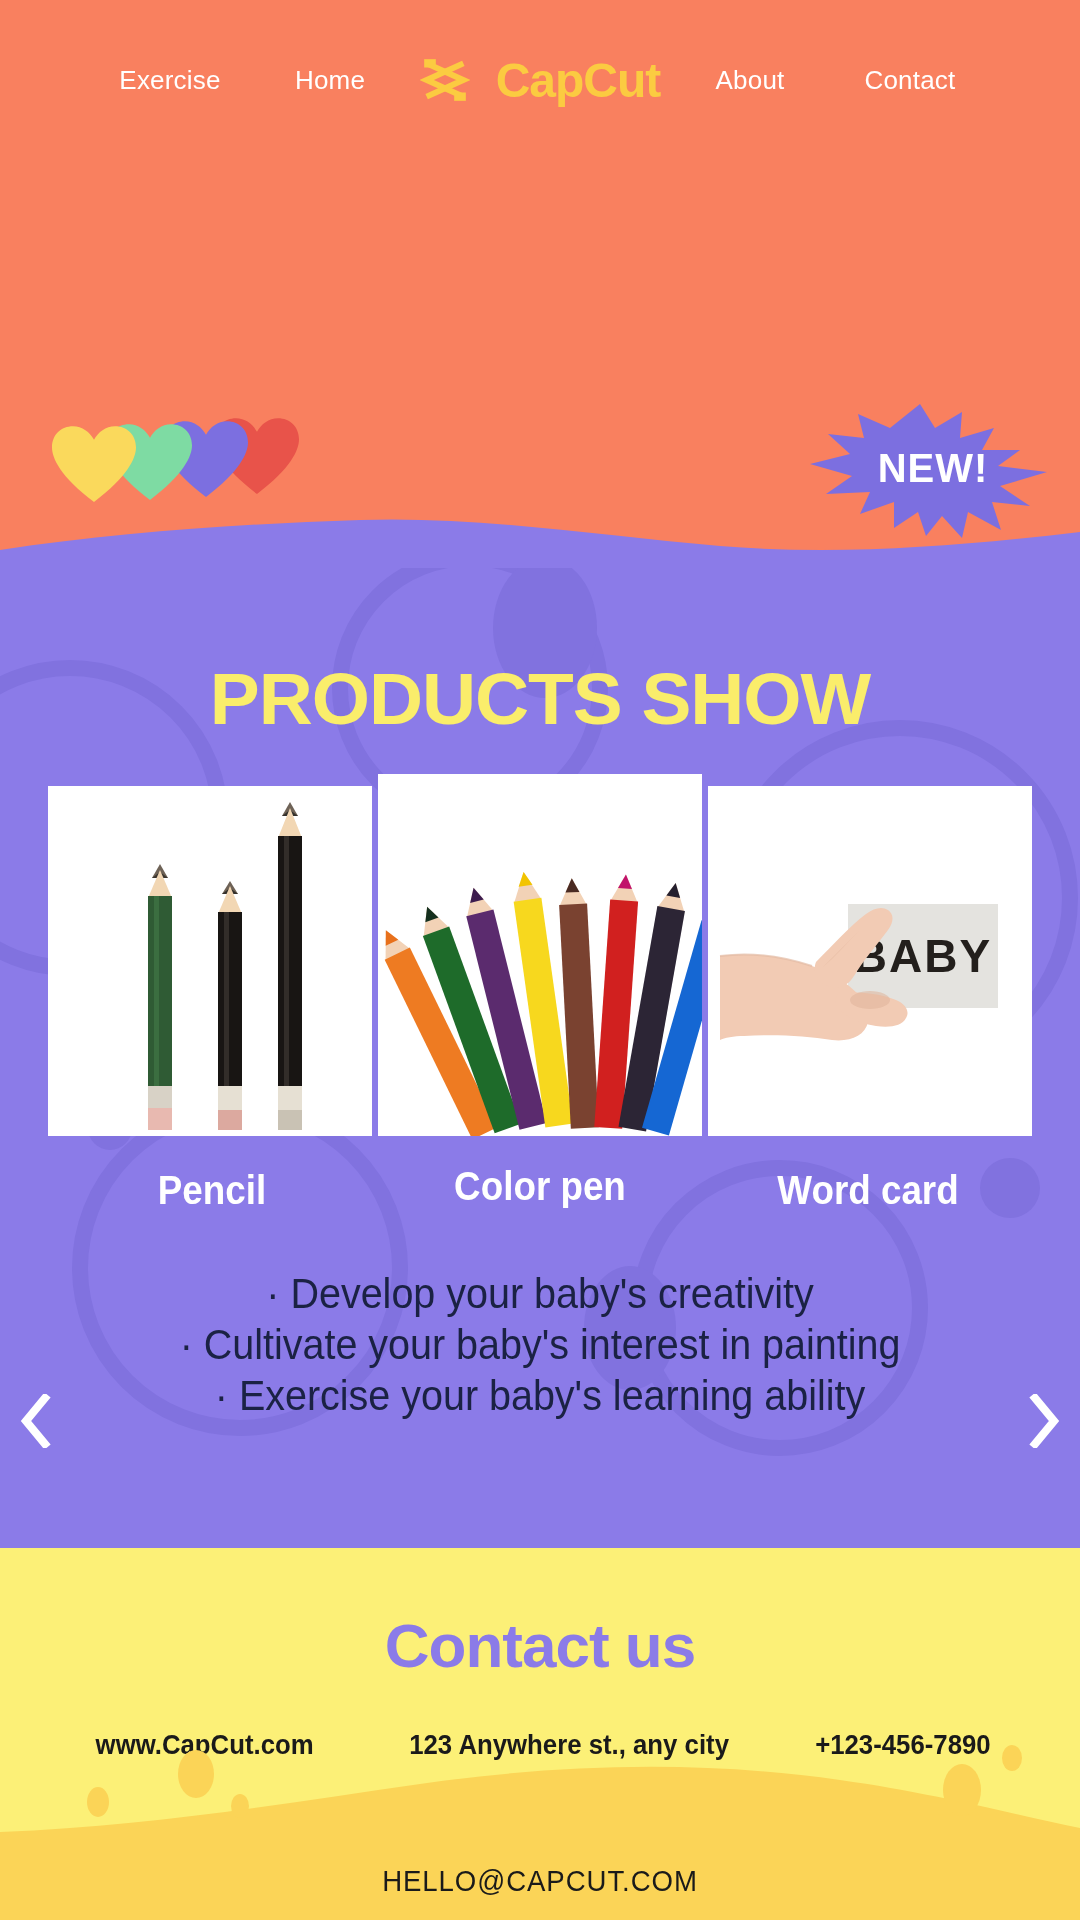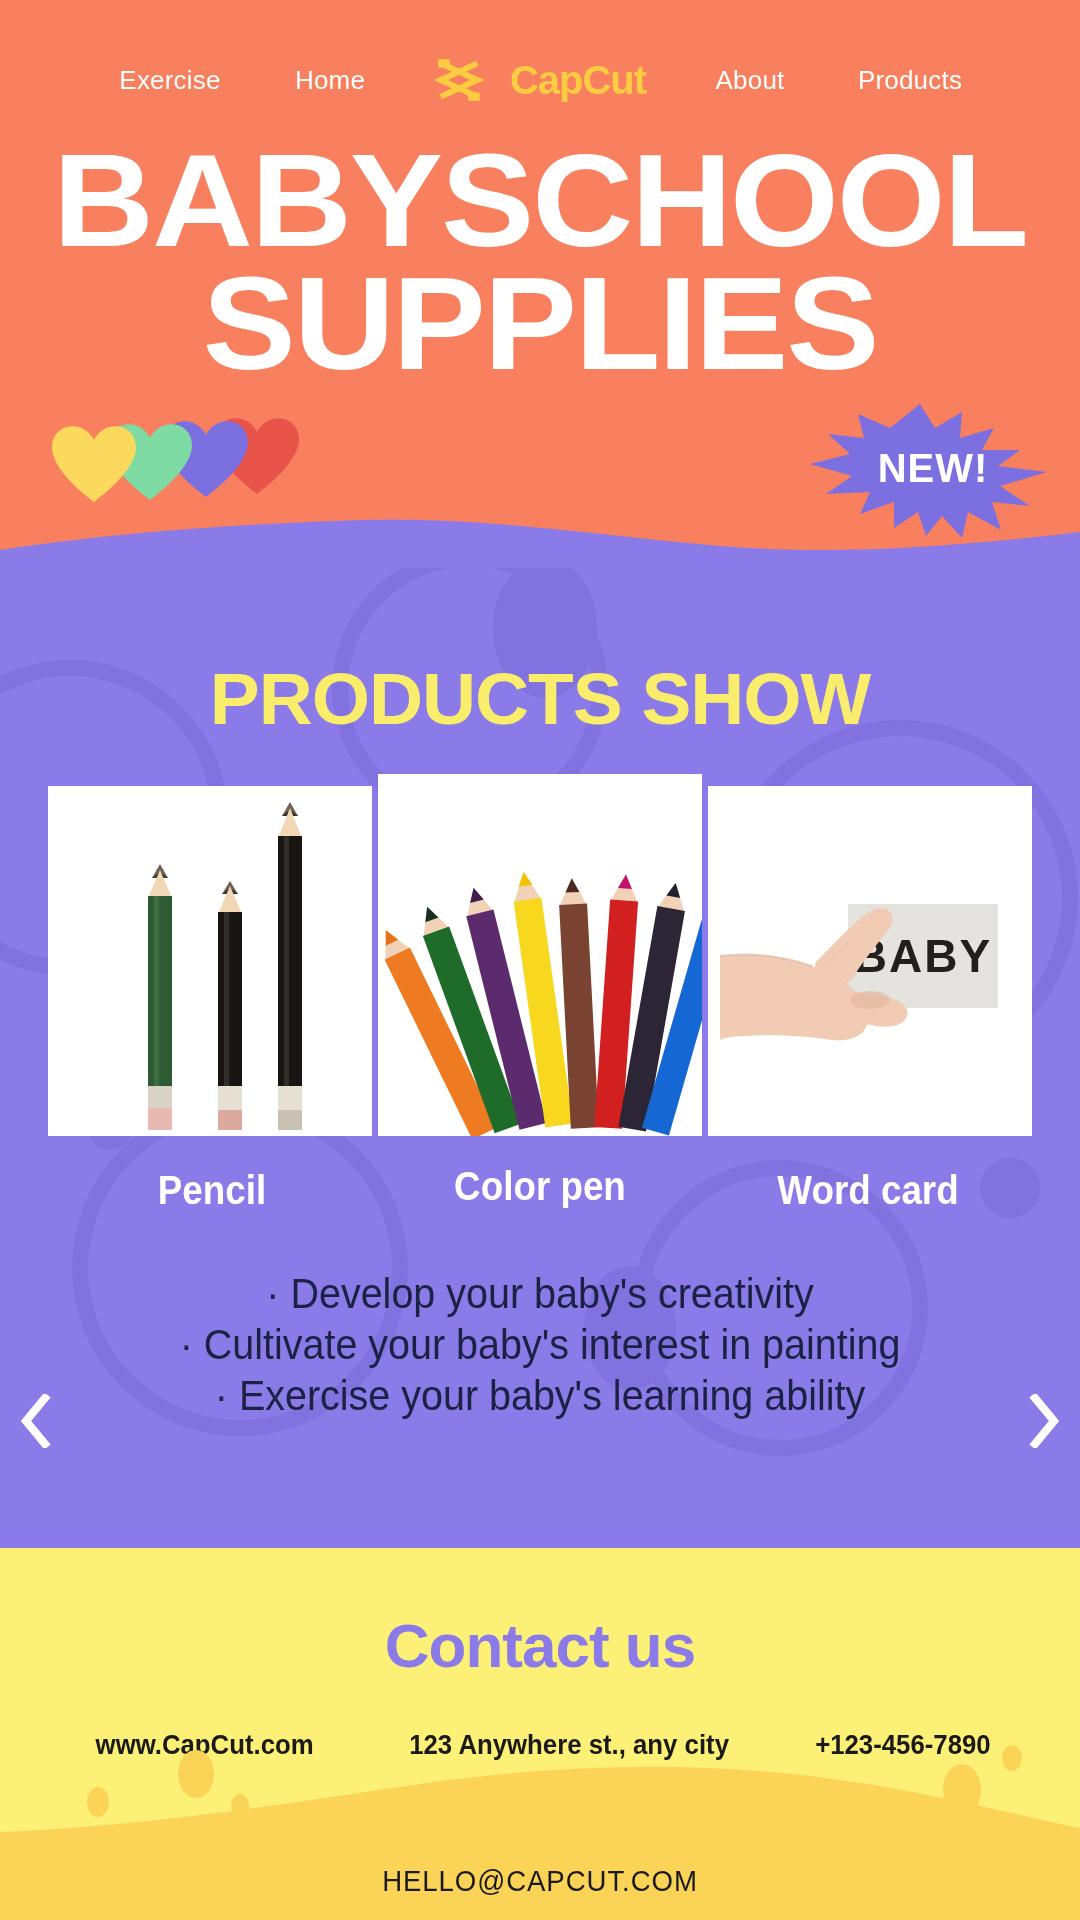--- a/index.html
+++ b/index.html
@@ -30,21 +30,21 @@
     white-space:nowrap; cursor:pointer;
   }
   .nav-slot { width:170px; text-align:center; }
   .nav-slot.w-sm { width:150px; }
   .logo-wrap {
     display:flex; align-items:center; gap:10px; width:270px;
     justify-content:center; cursor:pointer;
   }
   .logo-mark { width:50px; height:50px; flex:0 0 auto; }
   .logo-text {
-    color:#FBCB41; font-size:40px; font-weight:bold; letter-spacing:-1px;
+    color:#FBCB41; font-size:48px; font-weight:bold; letter-spacing:-1px;
     white-space:nowrap;
     margin-left:16px;
   }
 
   
   .headline {
     position:absolute; left:0; top:140px; width:1080px; text-align:center;
     color:#FFFFFF; font-weight:bold; line-height:.93;
     font-family:"Liberation Sans Narrow","Liberation Sans",sans-serif;
   }
@@ -168,28 +168,24 @@
           <rect x="5" y="5" width="14" height="10" fill="#FBCB41"></rect>
           <rect x="41" y="45" width="14" height="10" fill="#FBCB41"></rect>
         </svg>
         <span class="logo-text">CapCut</span>
       </div>
 
       <div class="nav-slot w-sm">
         <span class="nav-item">About</span>
       </div>
       <div class="nav-slot">
-        <span class="nav-item">Products</span>
+        <span class="nav-item">Contact</span>
       </div>
     </nav>
 
-    <h1 class="headline">
-      <span class="l1">BABYSCHOOL</span>
-      <span class="l2">SUPPLIES</span>
-    </h1>
 
     <div class="hearts">
       <svg class="heart" style="left:0px;  top:8px;  z-index:4;" viewBox="0 0 100 92">
         <path d="M50 90 C10 60 0 38 0 25 C0 10 11 0 25 0 C36 0 45 7 50 16 C55 7 64 0 75 0 C89 0 100 10 100 25 C100 38 90 60 50 90Z" fill="#FAD95C"></path>
       </svg>
       <svg class="heart" style="left:56px; top:6px;  z-index:3;" viewBox="0 0 100 92">
         <path d="M50 90 C10 60 0 38 0 25 C0 10 11 0 25 0 C36 0 45 7 50 16 C55 7 64 0 75 0 C89 0 100 10 100 25 C100 38 90 60 50 90Z" fill="#7EDBA3"></path>
       </svg>
       <svg class="heart" style="left:112px;top:3px;  z-index:2;" viewBox="0 0 100 92">
         <path d="M50 90 C10 60 0 38 0 25 C0 10 11 0 25 0 C36 0 45 7 50 16 C55 7 64 0 75 0 C89 0 100 10 100 25 C100 38 90 60 50 90Z" fill="#7C6FE0"></path>

